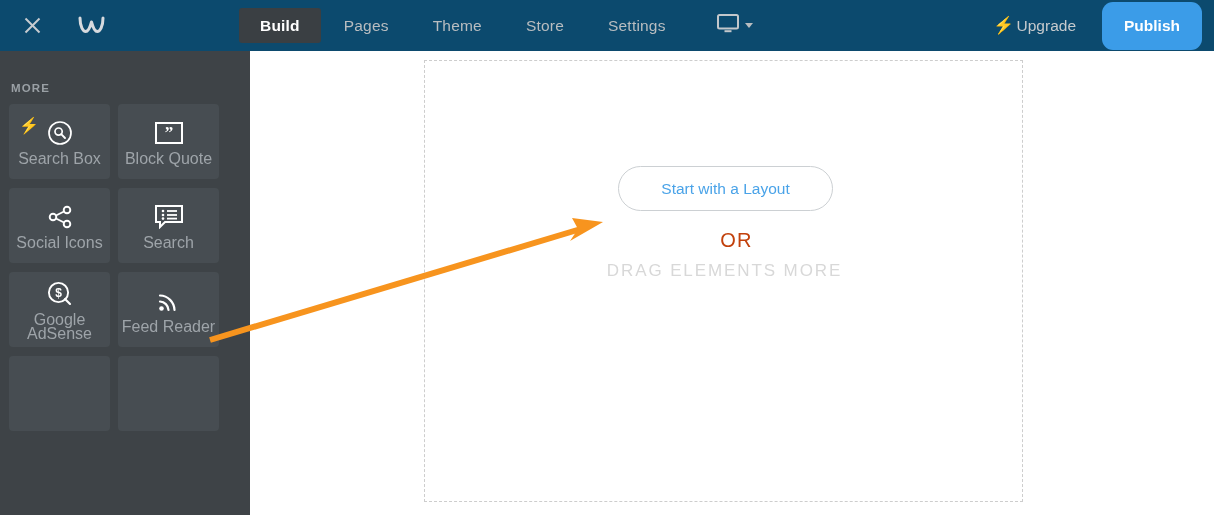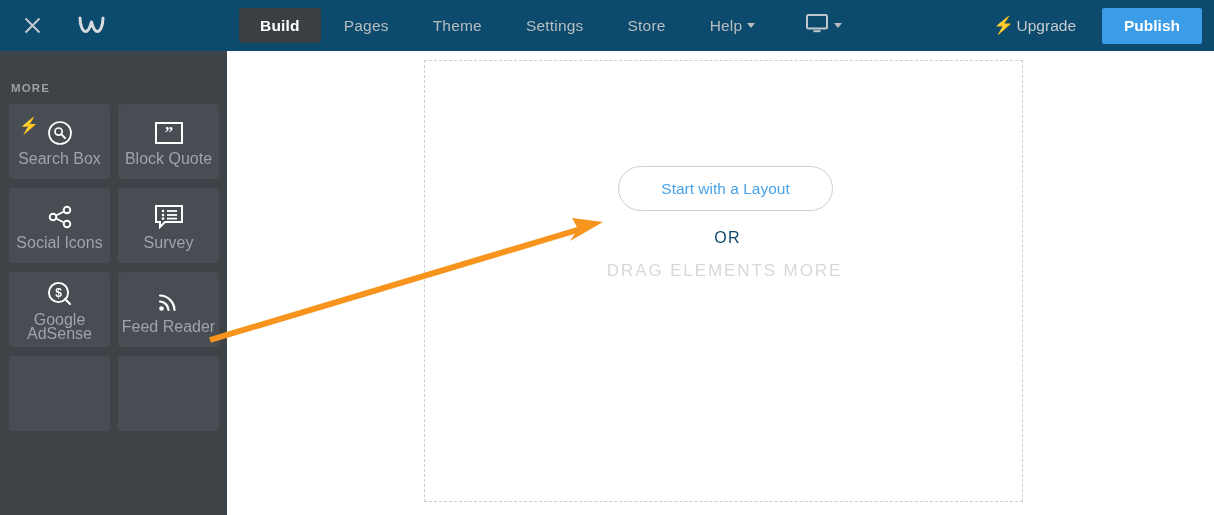--- a/index.html
+++ b/index.html
@@ -119,33 +119,33 @@
     font-size: 17px;
     margin-right: 2px;
     line-height: 1;
   }
   .publish-btn {
     background: #3b9ce8;
     color: #ffffff;
     font-size: 15.5px;
     font-weight: bold;
     border: none;
-    border-radius: 2px;
+    border-radius: 11px;
     padding: 0 22px;
-    height: 36px;
+    height: 48px;
     line-height: 36px;
     cursor: pointer;
     font-family: "Liberation Sans", sans-serif;
   }
 
   
   .sidebar {
     position: absolute;
     left: 0; top: 0;
-    width: 227px;
+    width: 250px;
     height: 515px;
     background: #3e4347;
     overflow: hidden;
     z-index: 10;
   }
   .sidebar-scroll {
     position: absolute;
     left: 0;
     top: -24px;
     width: 227px;
@@ -228,26 +228,26 @@
     border: 1px solid #ccd0d3;
     border-radius: 24px;
     background: #ffffff;
     color: #4aa3e8;
     font-size: 15.5px;
     font-family: "Liberation Sans", sans-serif;
     cursor: pointer;
   }
   .or-text {
     position: absolute;
-    left: 3px;
+    left: 12px;
     top: 168px;
     width: 599px;
     text-align: center;
-    color: #0c4a6e;
-    font-size: 16px;
+    color: #c2410c;
+    font-size: 20px;
     letter-spacing: 1.2px;
   }
   .drag-text {
     position: absolute;
     left: 0;
     top: 200px;
     width: 599px;
     text-align: center;
     color: #d8d8d8;
     font-size: 17px;
@@ -338,21 +338,21 @@
             <svg width="28" height="24" viewBox="0 0 28 24">
               <path d="M1 1 H27 V17 H10 L5 22 V17 H1 Z" fill="none" stroke="#ffffff" stroke-width="2"></path>
               <circle cx="8" cy="6" r="1.3" fill="#ffffff"></circle>
               <circle cx="8" cy="10" r="1.3" fill="#ffffff"></circle>
               <circle cx="8" cy="13.6" r="1.3" fill="#ffffff"></circle>
               <line x1="12" y1="6" x2="22" y2="6" stroke="#ffffff" stroke-width="1.8"></line>
               <line x1="12" y1="10" x2="22" y2="10" stroke="#ffffff" stroke-width="1.8"></line>
               <line x1="12" y1="13.6" x2="22" y2="13.6" stroke="#ffffff" stroke-width="1.8"></line>
             </svg>
           </div>
-          <div class="card-label">Survey</div>
+          <div class="card-label">Search</div>
         </div>
 
         <div class="card">
           <div class="card-icon">
             <svg width="26" height="26" viewBox="0 0 26 26">
               <circle cx="11.5" cy="11.5" r="9.6" fill="none" stroke="#ffffff" stroke-width="1.9"></circle>
               <text x="11.5" y="16" font-family="Liberation Sans, sans-serif" font-size="12" font-weight="bold" fill="#ffffff" text-anchor="middle">$</text>
               <line x1="18" y1="18" x2="23" y2="23" stroke="#ffffff" stroke-width="2.1" stroke-linecap="round"></line>
             </svg>
           </div>
@@ -405,23 +405,22 @@
           <path d="M2 4 C2 13, 5.2 17.5, 7.8 17.5 C10.4 17.5, 12 13.5, 13.5 8
                    C15 13.5, 16.6 17.5, 19.2 17.5 C21.8 17.5, 25 13, 25 4" fill="none" stroke="#d7dade" stroke-width="3" stroke-linecap="round" stroke-linejoin="round"></path>
         </svg>
       </span>
     </div>
 
     <div class="nav-tabs">
       <div class="tab active">Build</div>
       <div class="tab">Pages</div>
       <div class="tab">Theme</div>
+      <div class="tab">Store</div>
       <div class="tab">Settings</div>
-      <div class="tab">Store</div>
-      <div class="tab"><span>Help</span><i class="caret"></i></div>
 
       <div class="device-btn">
         <span>
           <svg width="22" height="19" viewBox="0 0 22 19">
             <rect x="1" y="1" width="20" height="13.5" rx="1.5" fill="none" stroke="#c3c7cb" stroke-width="2"></rect>
             <rect x="7.5" y="16.2" width="7" height="2" fill="#c3c7cb"></rect>
           </svg>
         </span>
         <i class="caret"></i>
       </div>

